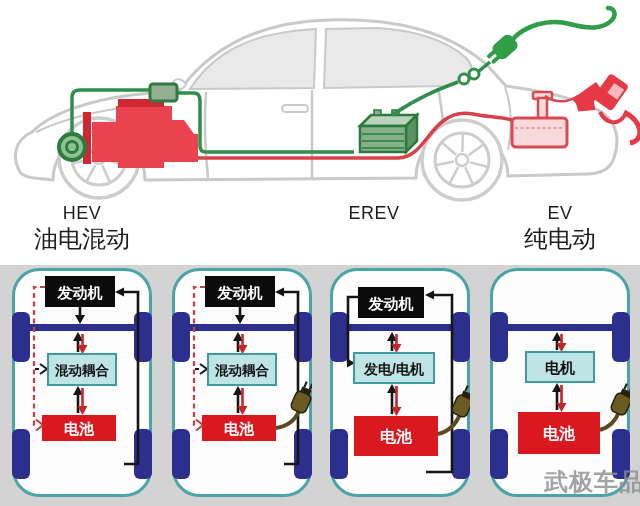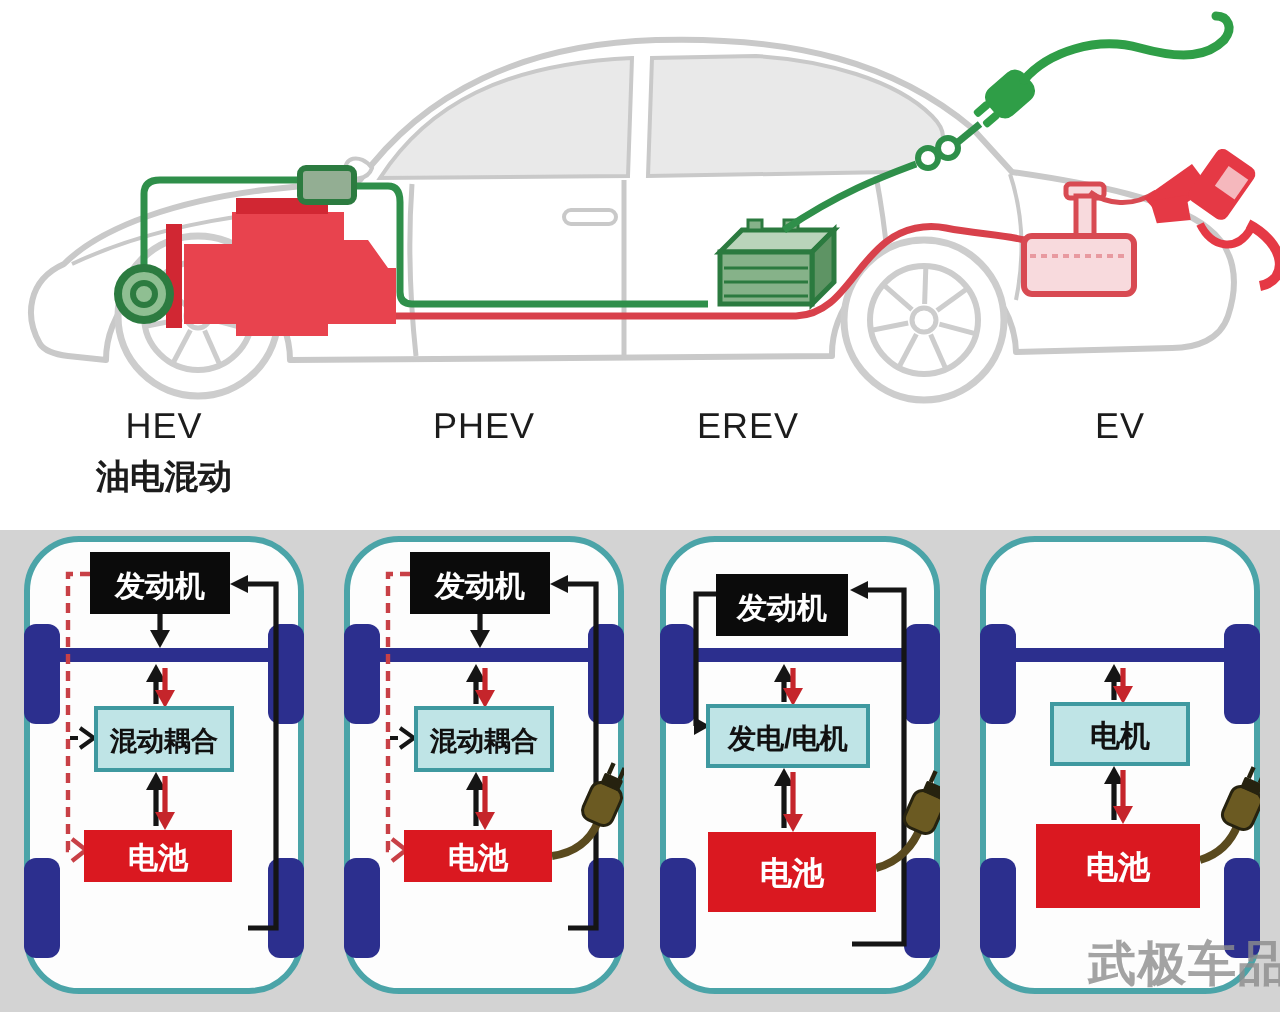--- a/index.html
+++ b/index.html
@@ -3,21 +3,21 @@
 <meta charset="utf-8">
 <style>
   html,body{margin:0;padding:0;background:#ffffff;}
   .stage{
     position:relative;width:640px;height:506px;overflow:hidden;background:#ffffff;
     font-family:"Liberation Sans","DejaVu Sans",sans-serif;
   }
   .car-wrap{position:absolute;left:0;top:0;width:640px;height:265px;}
   .labels-row .vt{position:absolute;top:201px;width:150px;text-align:center;color:#1c1c1c;}
   .vt-abbr{font-size:18px;font-weight:500;line-height:24px;letter-spacing:.5px;}
-  .vt-name{font-size:17px;font-weight:700;line-height:27px;}
+  .vt-name{font-size:24px;font-weight:400;line-height:27px;}
   .panel-strip{position:absolute;left:0;top:265px;width:640px;height:241px;background:#d3d3d3;}
   .panel{position:absolute;top:268px;width:140px;height:229px;}
   .watermark{
     position:absolute;left:544px;top:466px;width:96px;font-size:24px;font-weight:bold;
     color:#8d8d8d;opacity:.8;letter-spacing:1px;white-space:nowrap;
   }
 </style>
 </head>
 <body>
 
@@ -136,27 +136,27 @@
       </g>
     </svg>
   </div>
 
   <div class="labels-row">
     <div class="vt" style="left:7px;">
       <div class="vt-abbr">HEV</div>
       <div class="vt-name">油电混动</div>
     </div>
     <div class="vt" style="left:167px;">
-      <div class="vt-abbr">PHEV</div>
     </div>
     <div class="vt" style="left:299px;">
       <div class="vt-abbr">EREV</div>
     </div>
     <div class="vt" style="left:485px;">
       <div class="vt-abbr">EV</div>
+      <div class="vt-name">纯电动</div>
     </div>
   </div>
 
   <div class="panel-strip"></div>
 
   <svg class="panel" style="left:12px;" width="140" height="229" viewBox="0 0 140 229">
     <rect x="1.5" y="1.5" width="137" height="226" rx="26" fill="#fdfdfd" stroke="#4ba4a8" stroke-width="3"></rect>
     <rect x="6" y="56" width="128" height="7" fill="#2c2f8e"></rect>
     <g fill="#2c2f8e">
       <rect x="0" y="44" width="18" height="50" rx="6"></rect>

